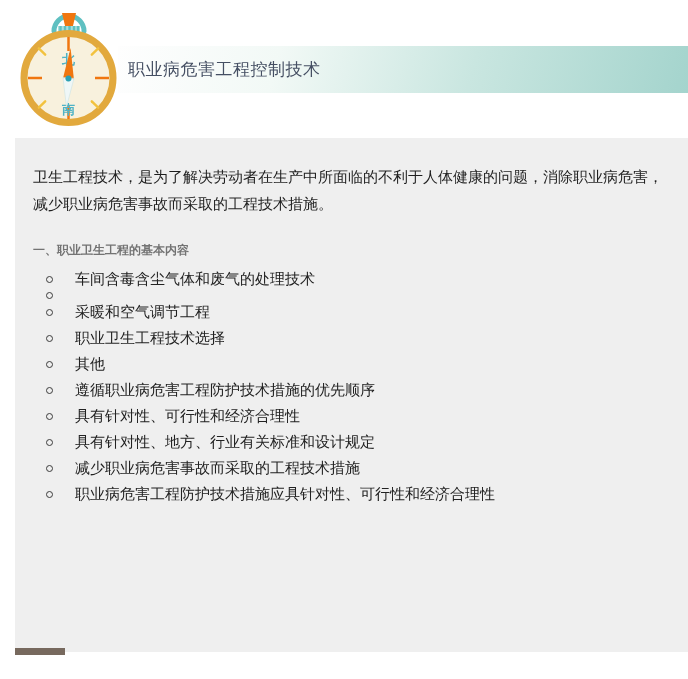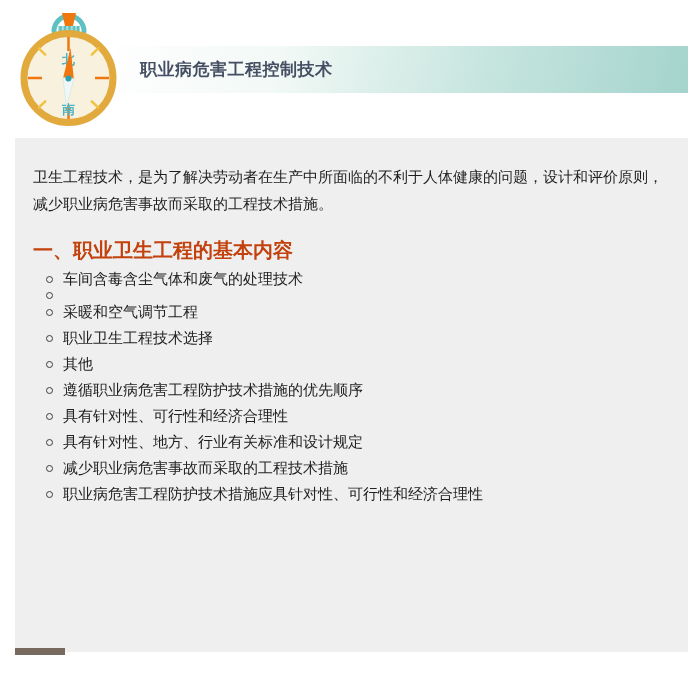--- a/index.html
+++ b/index.html
@@ -10,39 +10,39 @@
   }
   
   .header-bar{
     position:absolute;left:118px;top:46px;width:570px;height:47px;
     background:linear-gradient(105deg,
       #fefefe 0%, #f2f9f6 28%, #c9e6e0 62%,
       var(--header-gradient-end,#a4d4cd) 100%);
     display:flex;align-items:center;
   }
   .header-bar h1{
-    margin:12px;padding-left:10px;
-    font-size:17px;font-weight:bold;letter-spacing:.5px;
+    margin:0;padding-left:10px;
+    font-size:17px;font-weight:normal;letter-spacing:.5px;
     color:var(--title-text,#454f63);
   }
   .compass{position:absolute;left:14px;top:4px;width:104px;height:130px;}
   
   .panel{
     position:absolute;left:15px;top:138px;width:673px;height:514px;
     background:var(--panel-bg,#efefef);
     box-sizing:border-box;padding:25px 16px 0 18px;
     color:#1e1e1e;
   }
   .intro{margin:0;font-size:15px;line-height:27px;color:#1e1e1e;}
   section h2{
-    font-size:20px;font-weight:bold;color:#c2410c;
+    font-size:12px;font-weight:bold;color:#737373;
     margin:20px 0 3px 0;line-height:26px;
   }
   ul{list-style:none;margin:0;padding:0 0 0 13px;}
-  li{display:flex;align-items:center;line-height:26px;font-size:15px;color:#222;}
+  li{display:flex;align-items:center;line-height:26px;font-size:15px;color:#222;gap:12px;}
   .bullet{
     flex:0 0 auto;width:5px;height:5px;border-radius:50%;
     border:1.5px solid #3c3c3c;background:transparent;margin-right:10px;
   }
   .footer-accent{
     position:absolute;left:15px;top:648px;width:50px;height:7px;
     background:var(--footer-brown,#77695e);
   }
 </style>
 </head>
@@ -89,21 +89,21 @@
       <circle cx="54.5" cy="74.5" r="3" fill="#2ba0b4"></circle>
     </g>
   </svg>
 </div>
 
 <div class="header-bar">
   <h1>职业病危害工程控制技术</h1>
 </div>
 
 <div class="panel">
-  <p class="intro">卫生工程技术，是为了解决劳动者在生产中所面临的不利于人体健康的问题，设计和评价原则，减少职业病危害事故而采取的工程技术措施。</p>
+  <p class="intro">卫生工程技术，是为了解决劳动者在生产中所面临的不利于人体健康的问题，消除职业病危害，减少职业病危害事故而采取的工程技术措施。</p>
   <div>
       <section>
         <h2>一、职业卫生工程的基本内容</h2>
         <ul>
           <li>
             <span class="bullet"></span>
             <span>车间含毒含尘气体和废气的处理技术</span>
           </li>
           <li>
             <span class="bullet"></span>

